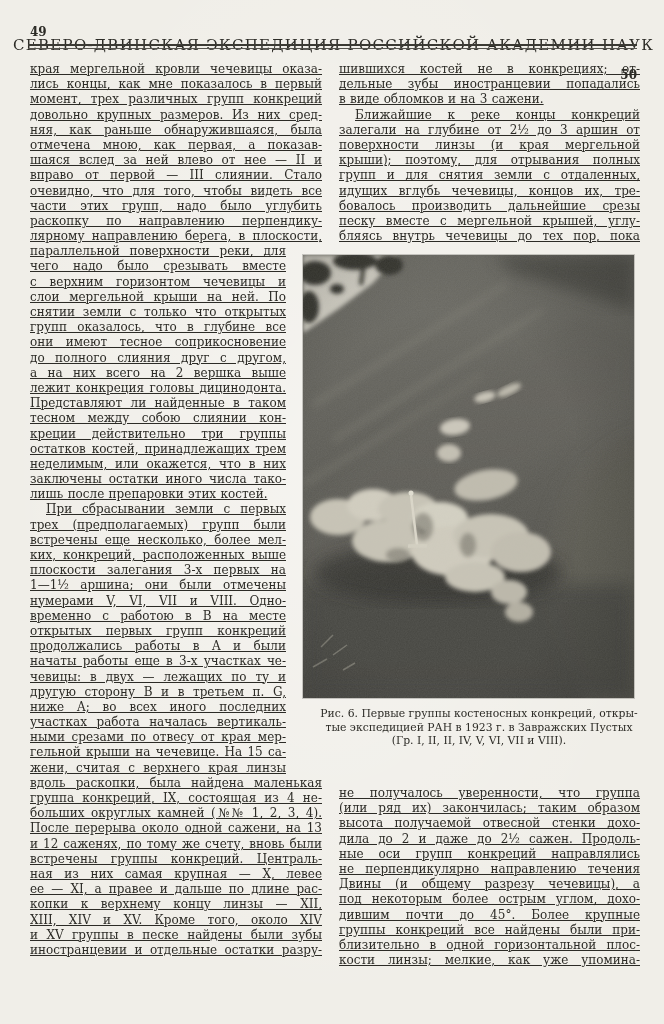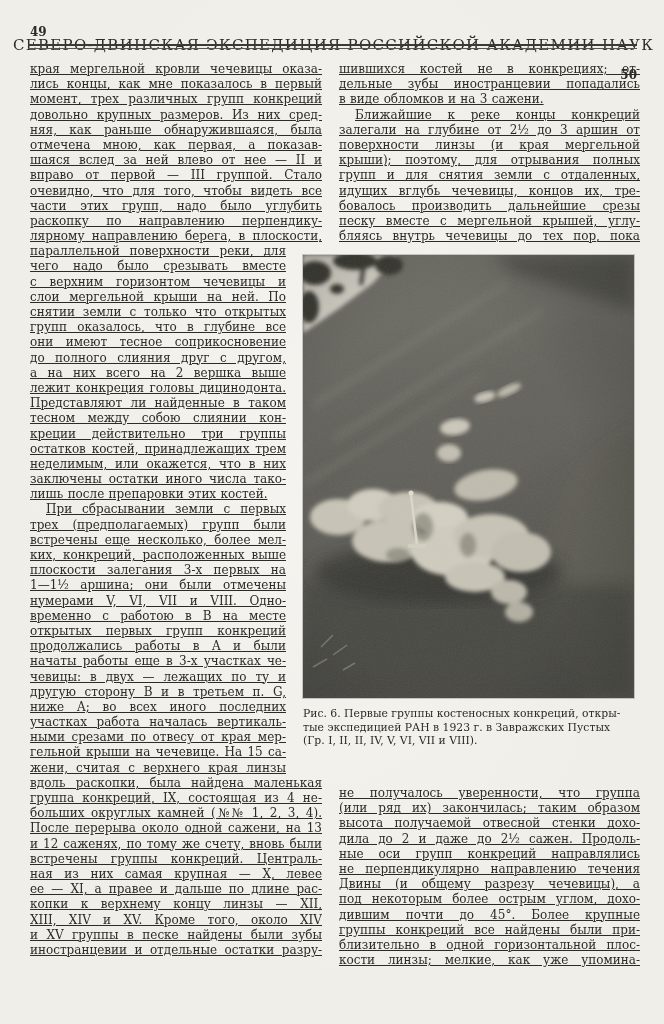--- a/index.html
+++ b/index.html
@@ -41,21 +41,21 @@
   .fig { position:absolute; left:303px; top:255px; width:352px; margin:0; }
   .photo {
     width:331px; height:443px; overflow:hidden;
     box-shadow:0 0 0 1px rgba(60,58,52,0.25);
   }
   .photo svg { display:block; }
   .figcap {
     margin-top:9px; width:352px; color:#2c2b26;
     font-size:10.8px;
   }
-  .cap-ln { line-height:13.5px; text-align:left; white-space:nowrap; }
+  .cap-ln { line-height:13.5px; text-align:center; white-space:nowrap; }
 </style>
 </head>
 <body>
 
 <div class="page">
 
   <div class="hdr">
     <span class="pn l">49</span>
     <span class="runtitle">СЕВЕРО-ДВИНСКАЯ ЭКСПЕДИЦИЯ РОССИЙСКОЙ АКАДЕМИИ НАУК</span>
     <span class="pn r">50</span>
@@ -64,21 +64,21 @@
   <div class="rule"></div>
 
   <div class="col left">
       <div class="ln">края мергельной кровли чечевицы оказа-</div>
       <div class="ln">лись концы, как мне показалось в первый</div>
       <div class="ln">момент, трех различных групп конкреций</div>
       <div class="ln">довольно крупных размеров. Из них сред-</div>
       <div class="ln">няя, как раньше обнаружившаяся, была</div>
       <div class="ln">отмечена мною, как первая, а показав-</div>
       <div class="ln">шаяся вслед за ней влево от нее — II и</div>
-      <div class="ln">вправо от первой — III группой. Стало</div>
+      <div class="ln">вправо от первой — III слиянии. Стало</div>
       <div class="ln">очевидно, что для того, чтобы видеть все</div>
       <div class="ln">части этих групп, надо было углубить</div>
       <div class="ln">раскопку по направлению перпендику-</div>
       <div class="ln">лярному направлению берега, в плоскости,</div>
       <div class="ln n">параллельной поверхности реки, для</div>
       <div class="ln n">чего надо было срезывать вместе</div>
       <div class="ln n">с верхним горизонтом чечевицы и</div>
       <div class="ln n">слои мергельной крыши на ней. По</div>
       <div class="ln n">снятии земли с только что открытых</div>
       <div class="ln n">групп оказалось, что в глубине все</div>

